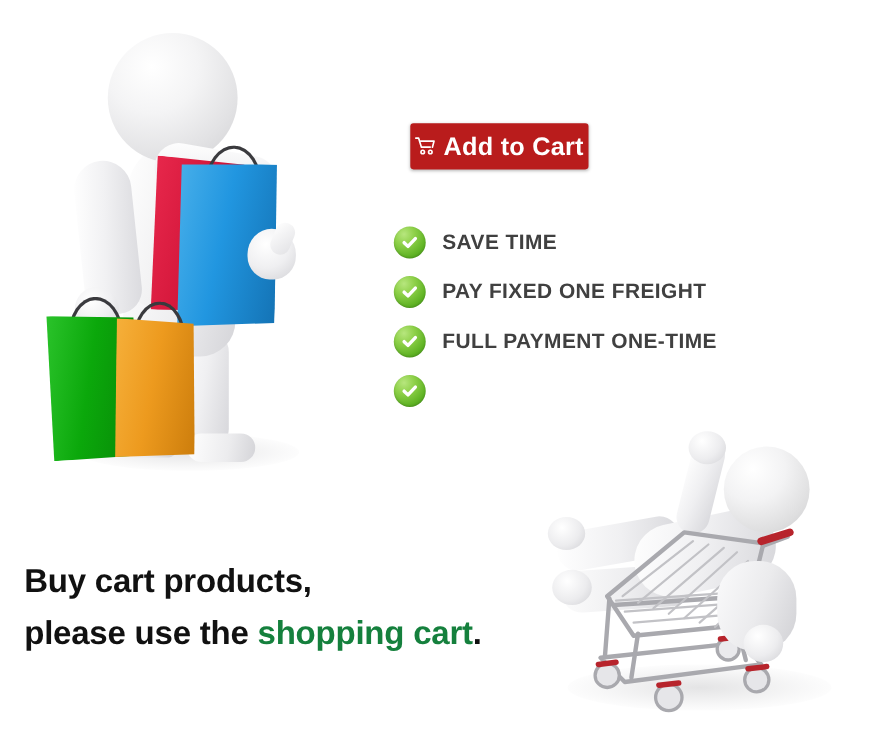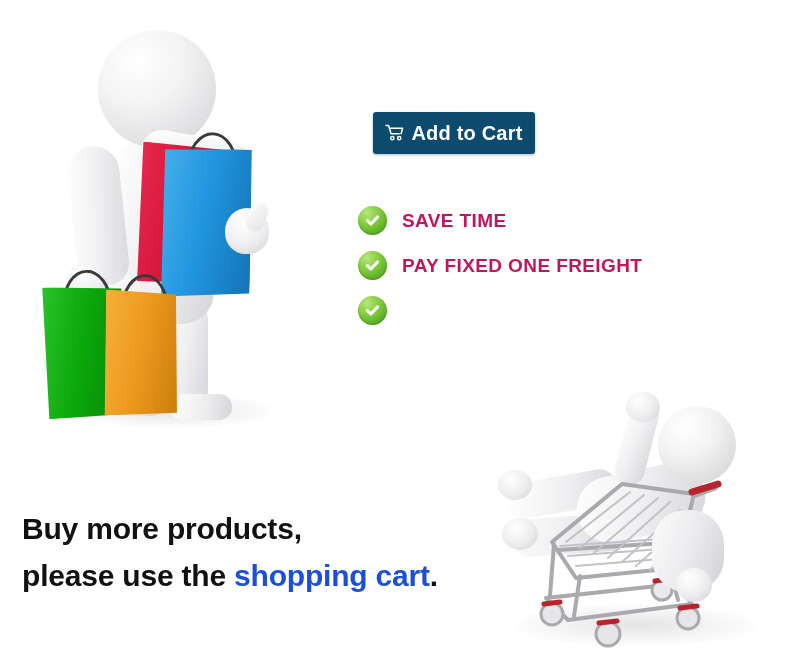--- a/index.html
+++ b/index.html
@@ -209,25 +209,25 @@
 
   
   .cart-btn {
     position: absolute;
     left: 373px;
     top: 112px;
     width: 162px;
     height: 42px;
     border: none;
     border-radius: 3px;
-    background: #0c4a6e;
+    background: #b91c1c;
     color: #ffffff;
     font-family: "Liberation Sans", sans-serif;
     font-weight: bold;
-    font-size: 20px;
+    font-size: 23px;
     letter-spacing: 0.2px;
     display: flex;
     align-items: center;
     justify-content: center;
     gap: 7px;
     box-shadow: 0 1px 3px rgba(0,0,0,0.28);
     cursor: pointer;
     padding: 0;
   }
   .cart-btn .glyph {
@@ -254,41 +254,41 @@
     width: 29px;
     height: 29px;
     border-radius: 50%;
     background: radial-gradient(circle at 32% 24%, #b7e67e 0%, #8fd14a 32%, #5fb324 70%, #44981a 100%);
     box-shadow: inset 0 -1px 2px rgba(0,0,0,0.18);
     display: flex;
     align-items: center;
     justify-content: center;
   }
   .benefit-label {
-    color: #be185d;
+    color: #404040;
     font-family: "Liberation Sans", sans-serif;
     font-weight: bold;
     font-size: 19px;
     letter-spacing: 0.4px;
     white-space: nowrap;
   }
 
   
   .tagline {
     position: absolute;
     left: 22px;
     top: 506px;
     font-family: "Liberation Sans", sans-serif;
     font-weight: bold;
     font-size: 30px;
     color: #111111;
     line-height: 1.55;
     letter-spacing: -0.2px;
   }
-  .tagline .accent { color: #1d4ed8; }
+  .tagline .accent { color: #15803d; }
 
   
   .rider {
     position: absolute;
     left: 480px;
     top: 392px;
     width: 320px;
     height: 268px;
   }
   .rd-head {
@@ -465,32 +465,40 @@
 
     <div class="benefit-row">
       <span class="check-icon">
         <svg width="17" height="17" viewBox="0 0 17 17" fill="none" stroke="#ffffff" stroke-width="3.1" stroke-linecap="round" stroke-linejoin="round">
           <path d="M3.4 8.6 L6.9 12.0 L13.6 4.9"></path>
         </svg>
       </span>
       <span class="benefit-label">PAY FIXED ONE FREIGHT</span>
     </div>
 
-
     <div class="benefit-row">
       <span class="check-icon">
         <svg width="17" height="17" viewBox="0 0 17 17" fill="none" stroke="#ffffff" stroke-width="3.1" stroke-linecap="round" stroke-linejoin="round">
           <path d="M3.4 8.6 L6.9 12.0 L13.6 4.9"></path>
         </svg>
       </span>
+      <span class="benefit-label">FULL PAYMENT ONE-TIME</span>
+    </div>
+
+    <div class="benefit-row">
+      <span class="check-icon">
+        <svg width="17" height="17" viewBox="0 0 17 17" fill="none" stroke="#ffffff" stroke-width="3.1" stroke-linecap="round" stroke-linejoin="round">
+          <path d="M3.4 8.6 L6.9 12.0 L13.6 4.9"></path>
+        </svg>
+      </span>
     </div>
   </div>
 
   <div class="tagline">
-    <div>Buy more products,</div>
+    <div>Buy cart products,</div>
     <div><span>please use the </span><span class="accent">shopping cart</span><span>.</span></div>
   </div>
 
   <div class="rider">
 
     <div class="shadow-ground" style="left:36px; top:212px; width:240px; height:42px;"></div>
 
     <div class="rd-leg-a"></div>
     <div class="rd-foot-a"></div>
     <div class="rd-leg-b"></div>

